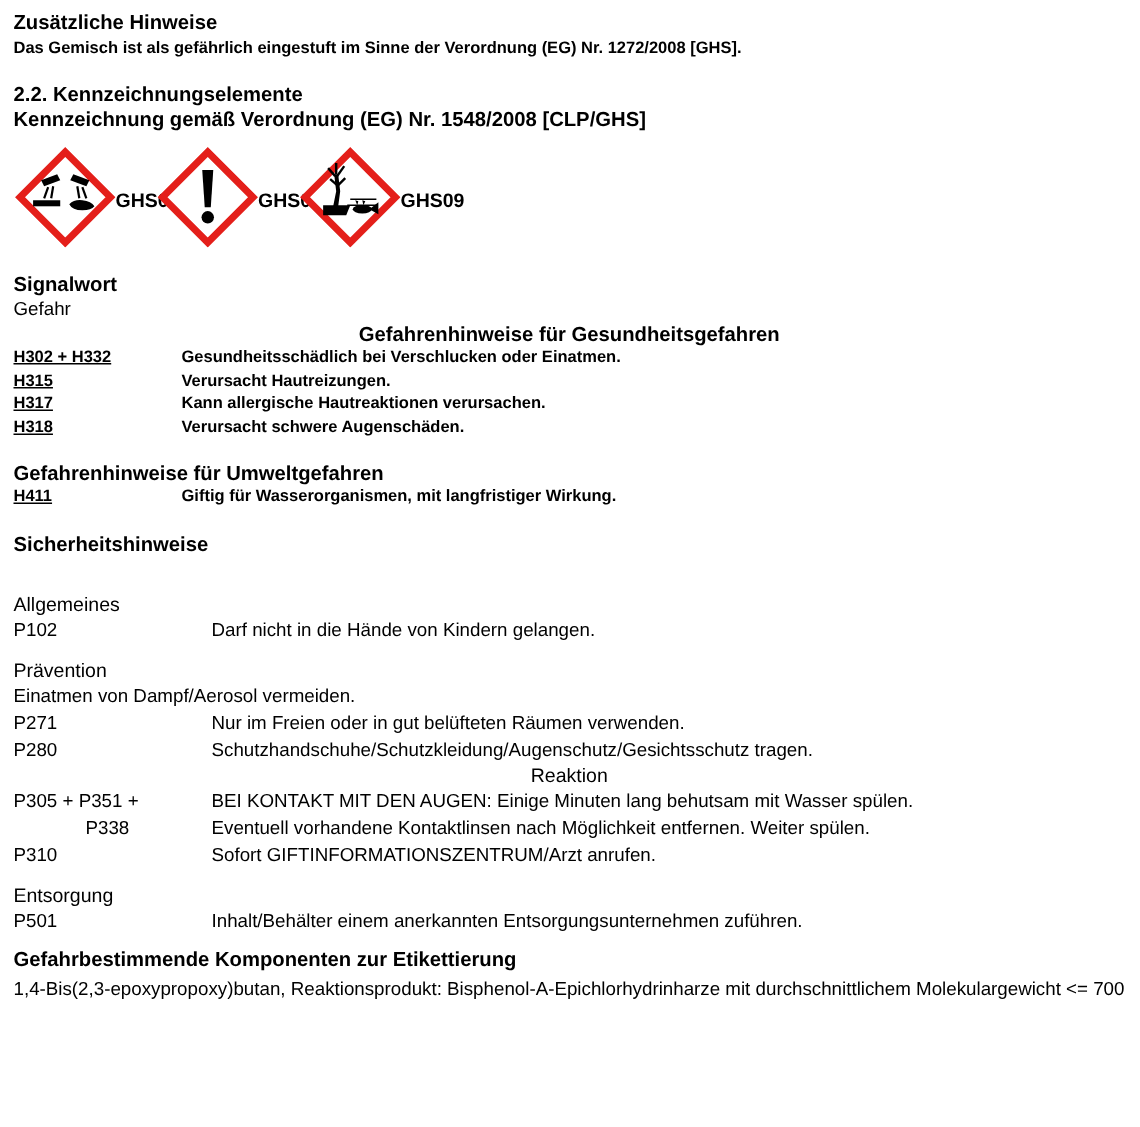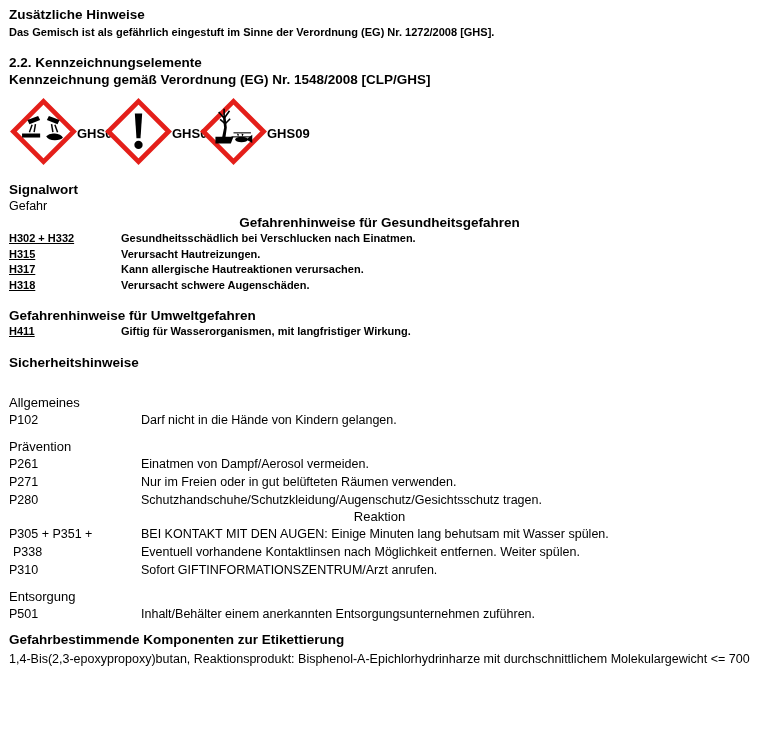--- a/index.html
+++ b/index.html
@@ -22,21 +22,21 @@
 
   
   .hrow{display:flex;font-size:11px;font-weight:700;line-height:15.5px;}
   .hrow .code{width:112px;flex:none;text-decoration:underline;}
   .hrow .text{flex:1;}
 
   
   .prow{display:flex;font-size:12.5px;font-weight:400;line-height:18px;}
   .prow .code{width:132px;flex:none;}
   .prow .text{flex:1;}
-  .indent-sp{padding-left:4px;}
+  .indent-sp{padding-left:4px;margin-left:44px;}
 
   
   .picto-row{display:flex;gap:19px;margin:10px 0 0 1px;}
   .picto{display:flex;flex-direction:row;align-items:center;width:76px;}
   .picto svg{width:67px;height:67px;display:block;}
   .picto-label{font-size:13px;font-weight:700;margin-top:3px;line-height:15px;}
 
   .bottom-par{font-size:12.5px;line-height:18px;max-width:742px;margin-top:2px;}
 </style>
 </head>
@@ -112,21 +112,21 @@
       <div class="picto-label">GHS09</div>
     </div>
   </div>
 
   <div class="sec-h mt16">Signalwort</div>
   <div class="plain">Gefahr</div>
 
   <div class="sec-h mt12">Gefahrenhinweise für Gesundheitsgefahren</div>
   <div class="hrow">
     <div class="code">H302 + H332</div>
-    <div class="text">Gesundheitsschädlich bei Verschlucken nach Einatmen.</div>
+    <div class="text">Gesundheitsschädlich bei Verschlucken oder Einatmen.</div>
   </div>
   <div class="hrow">
     <div class="code">H315</div>
     <div class="text">Verursacht Hautreizungen.</div>
   </div>
   <div class="hrow">
     <div class="code">H317</div>
     <div class="text">Kann allergische Hautreaktionen verursachen.</div>
   </div>
   <div class="hrow">
@@ -143,21 +143,20 @@
   <div class="sec-h mt14">Sicherheitshinweise</div>
 
   <div class="group-title mt24">Allgemeines</div>
   <div class="prow">
     <div class="code">P102</div>
     <div class="text">Darf nicht in die Hände von Kindern gelangen.</div>
   </div>
 
   <div class="group-title mt10">Prävention</div>
   <div class="prow">
-    <div class="code">P261</div>
     <div class="text">Einatmen von Dampf/Aerosol vermeiden.</div>
   </div>
   <div class="prow">
     <div class="code">P271</div>
     <div class="text">Nur im Freien oder in gut belüfteten Räumen verwenden.</div>
   </div>
   <div class="prow">
     <div class="code">P280</div>
     <div class="text">Schutzhandschuhe/Schutzkleidung/Augenschutz/Gesichtsschutz tragen.</div>
   </div>

